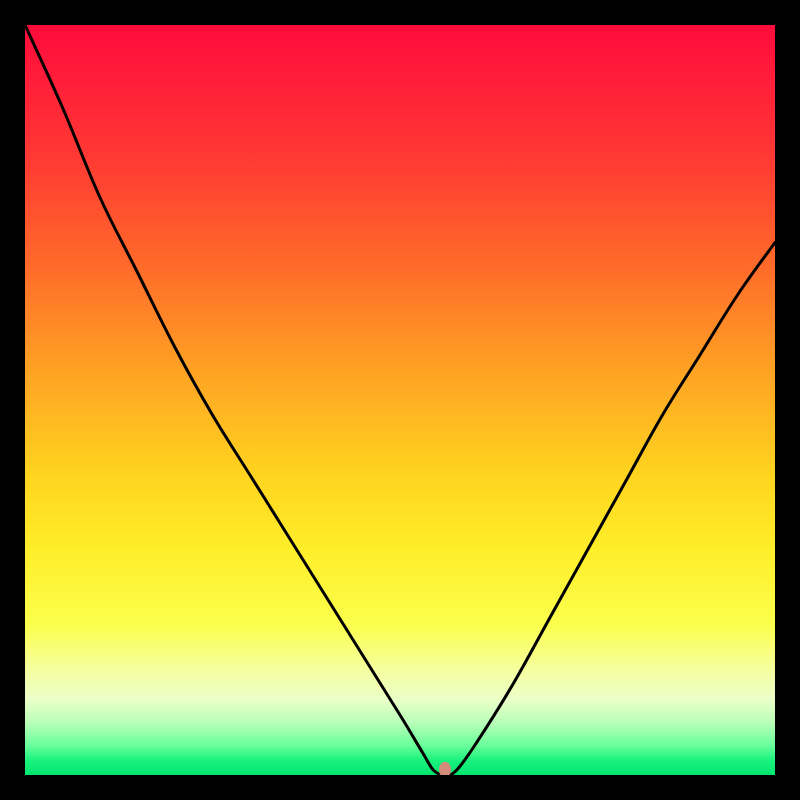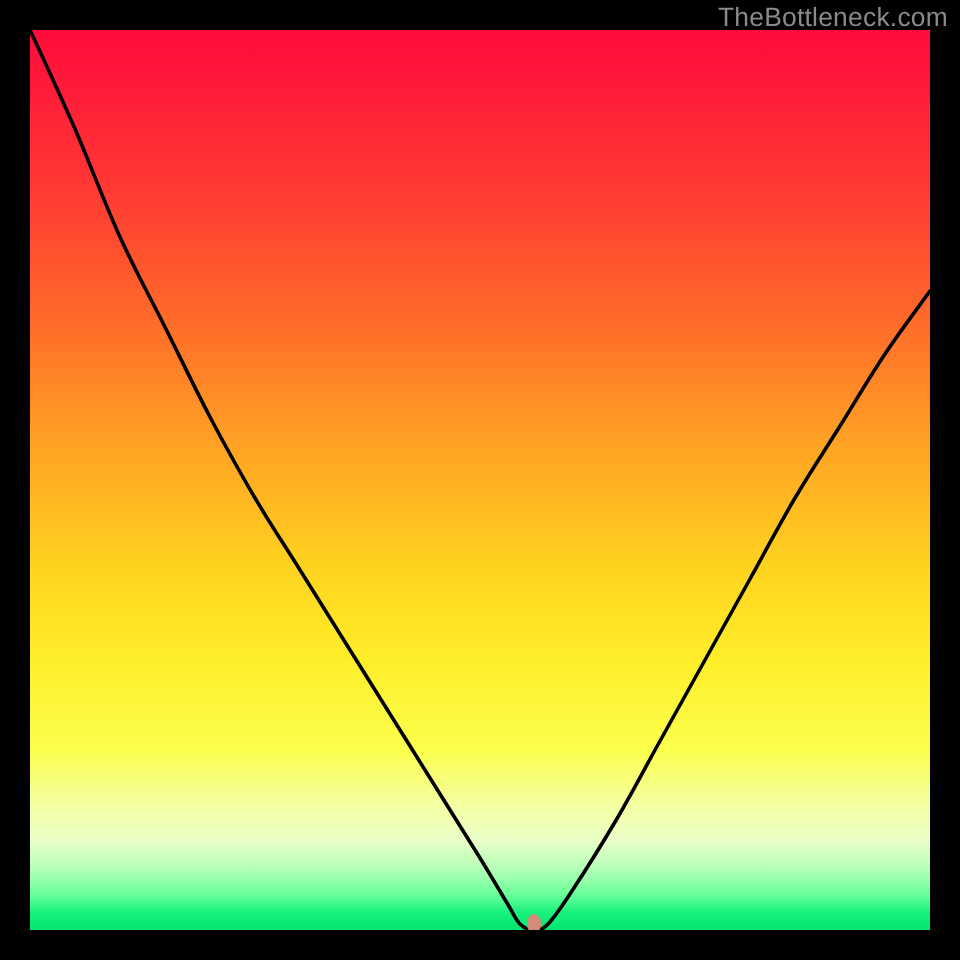--- a/index.html
+++ b/index.html
@@ -57,21 +57,20 @@
     left: 0;
     top: 0;
     width: 750px;
     height: 750px;
   }
 </style>
 </head>
 <body>
 
 <div class="frame">
-  <div class="watermark">TheBottleneck.com</div>
 
   <div class="plot">
     <svg class="curve" viewBox="0 0 750 750" preserveAspectRatio="none">
       <path id="curve-path" d="M 0.00 0.00 C 6.75 14.85, 24.00 51.45, 37.50 82.50 C 51.00 113.55, 61.50 142.80, 75.00 172.50 C 88.50 202.20, 99.00 220.50, 112.50 247.50 C 126.00 274.50, 136.50 296.85, 150.00 322.50 C 163.50 348.15, 174.00 367.05, 187.50 390.00 C 201.00 412.95, 211.50 428.40, 225.00 450.00 C 238.50 471.60, 249.00 488.40, 262.50 510.00 C 276.00 531.60, 286.50 548.40, 300.00 570.00 C 313.50 591.60, 324.00 608.40, 337.50 630.00 C 351.00 651.60, 364.20 672.45, 375.00 690.00 C 385.80 707.55, 391.43 717.51, 397.50 727.50 C 403.57 737.49, 404.70 741.45, 408.75 745.50 C 412.80 749.55, 415.95 750.00, 420.00 750.00 C 424.05 750.00, 425.85 750.90, 431.25 745.50 C 436.65 740.10, 439.88 735.39, 450.00 720.00 C 460.13 704.61, 474.00 682.95, 487.50 660.00 C 501.00 637.05, 511.50 616.80, 525.00 592.50 C 538.50 568.20, 549.00 549.30, 562.50 525.00 C 576.00 500.70, 586.50 481.80, 600.00 457.50 C 613.50 433.20, 624.00 412.95, 637.50 390.00 C 651.00 367.05, 661.50 351.60, 675.00 330.00 C 688.50 308.40, 699.00 290.25, 712.50 270.00 C 726.00 249.75, 743.25 226.95, 750.00 217.50" fill="none" stroke="#000" stroke-width="3" stroke-linecap="round" stroke-linejoin="round"></path>
       <ellipse id="min-marker" cx="420.00" cy="744.75" rx="6" ry="8" fill="#d48b7a"></ellipse>
     </svg>
   </div>
 </div>
 
 </body></html>

